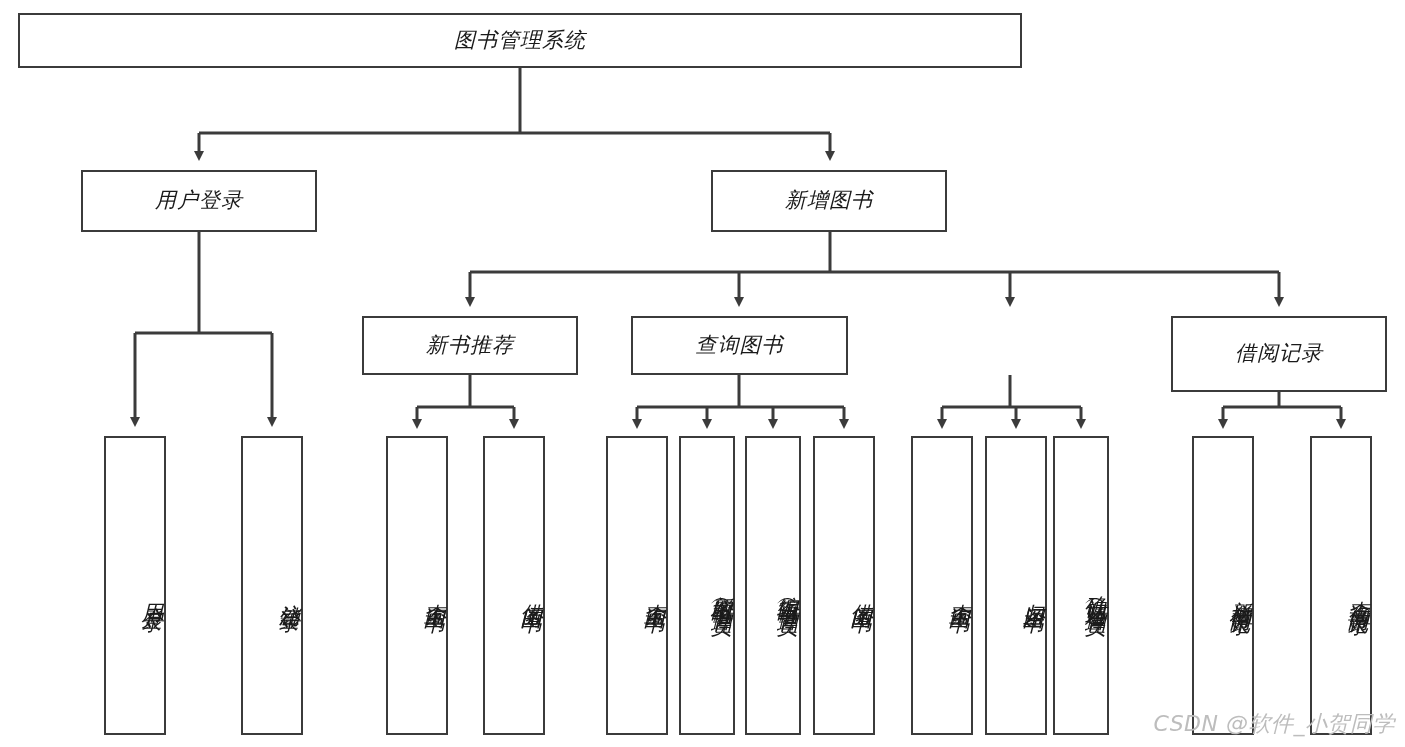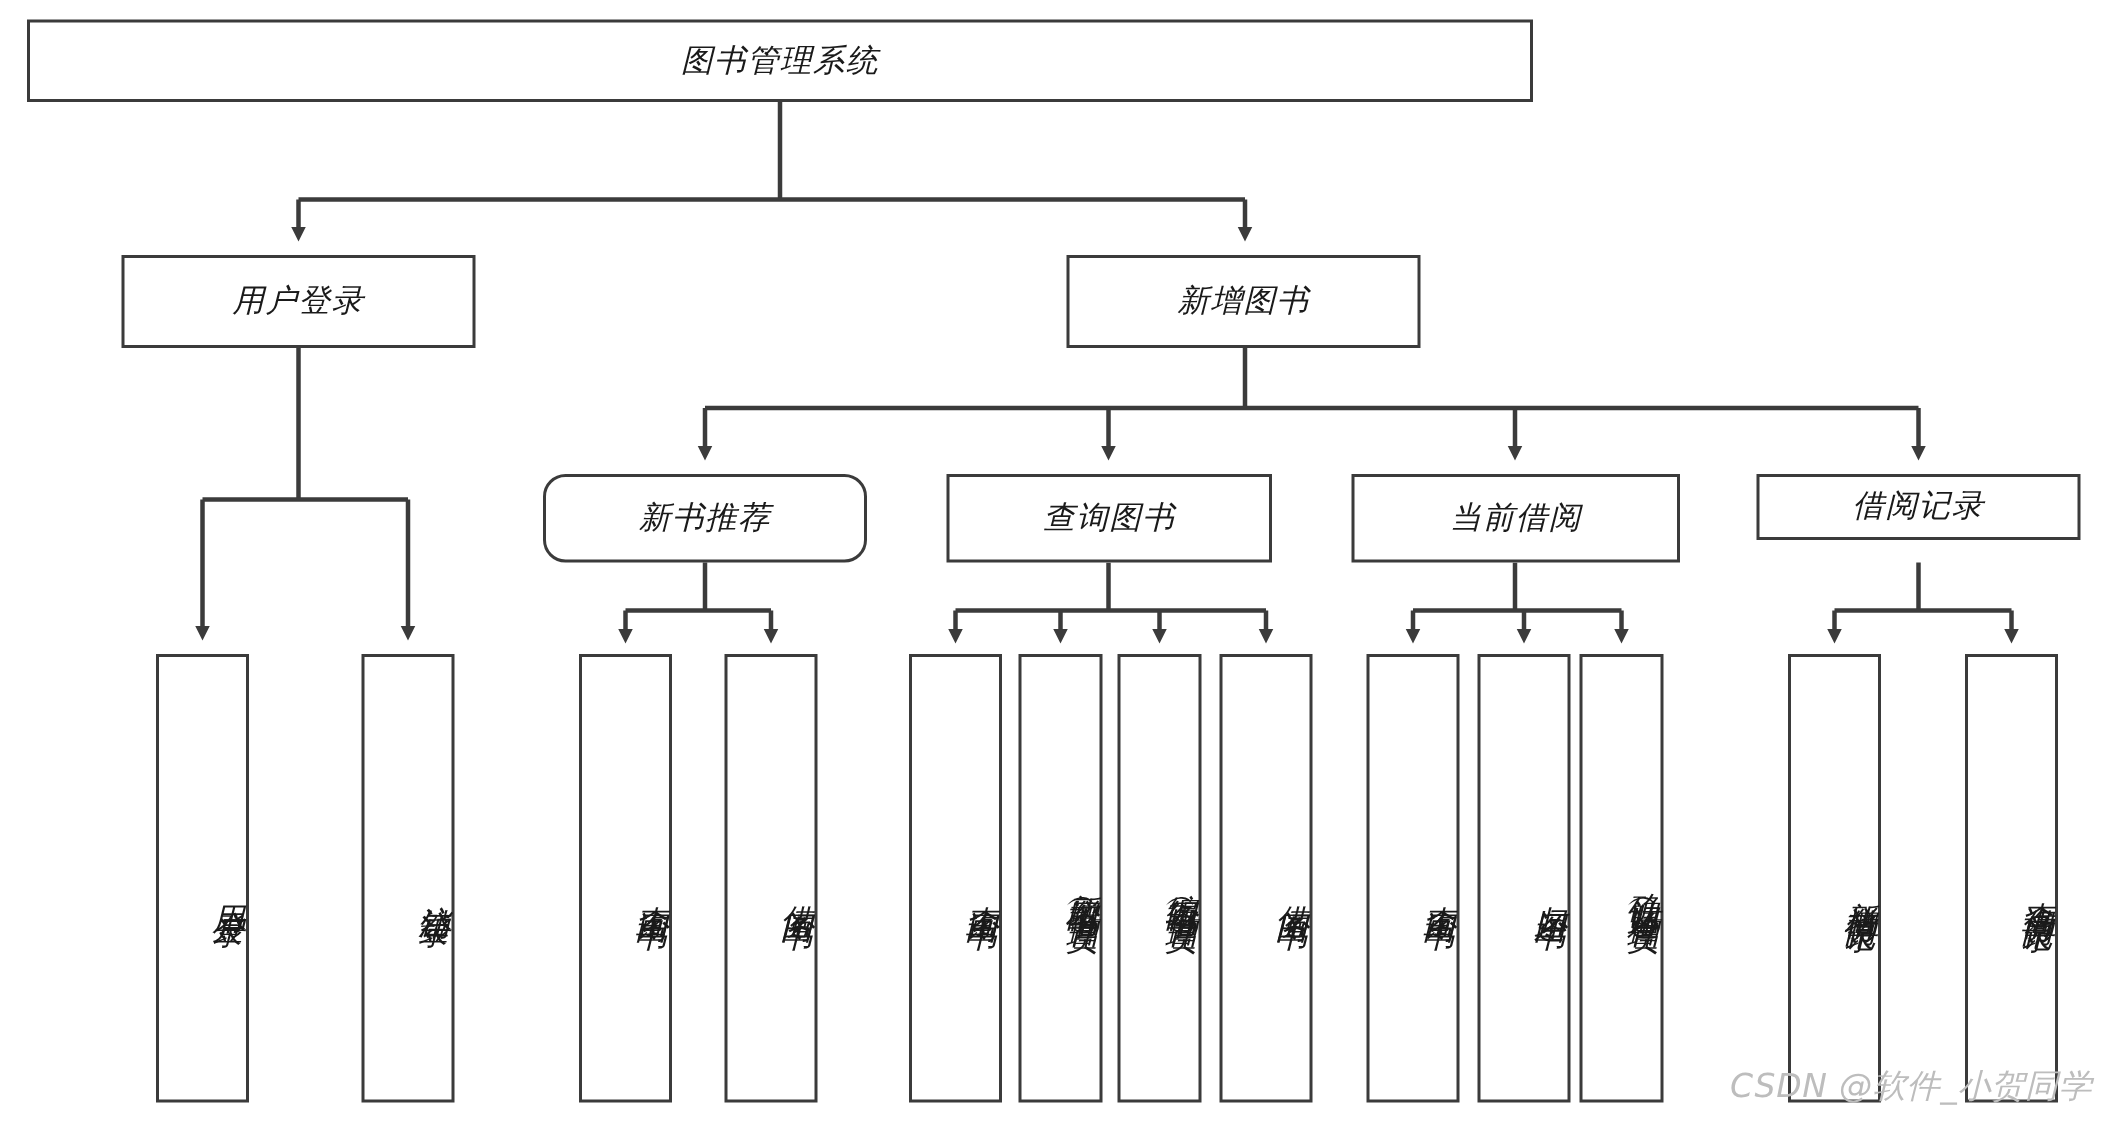--- a/index.html
+++ b/index.html
@@ -124,30 +124,27 @@
     <span class="label">图书管理系统</span>
   </div>
 
   <div class="node horiz" style="left: 81px; top: 170px; width: 236px; height: 62px; border-color: rgb(59, 59, 59); color: rgb(26, 26, 26);">
     <span class="label">用户登录</span>
   </div>
   <div class="node horiz" style="left: 711px; top: 170px; width: 236px; height: 62px; border-color: rgb(59, 59, 59); color: rgb(26, 26, 26);">
     <span class="label">新增图书</span>
   </div>
 
-  <div class="node horiz" style="left: 362px; top: 316px; width: 216px; height: 59px; border-color: rgb(59, 59, 59); color: rgb(26, 26, 26); border-radius: 15px;">
+  <div class="node horiz" style="left: 362px; top: 316px; width: 216px; height: 59px; border-color: rgb(59, 59, 59); color: rgb(26, 26, 26);">
     <span class="label">新书推荐</span>
   </div>
   <div class="node horiz" style="left: 631px; top: 316px; width: 217px; height: 59px; border-color: rgb(59, 59, 59); color: rgb(26, 26, 26);">
     <span class="label">查询图书</span>
   </div>
-  <div class="node horiz" style="left: 901px; top: 316px; width: 219px; height: 59px; border-color: rgb(59, 59, 59); color: rgb(26, 26, 26);">
-    <span class="label">当前借阅</span>
-  </div>
-  <div class="node horiz" style="left: 1171px; top: 316px; width: 216px; height: 44px; border-color: rgb(59, 59, 59); color: rgb(26, 26, 26);">
+  <div class="node horiz" style="left: 1171px; top: 316px; width: 216px; height: 76px; border-color: rgb(59, 59, 59); color: rgb(26, 26, 26);">
     <span class="label">借阅记录</span>
   </div>
 
   <div class="node vert" style="left: 104px; top: 436px; width: 62px; height: 299px; border-color: rgb(59, 59, 59); color: rgb(26, 26, 26);">
     <span class="label">用户登录</span>
   </div>
   <div class="node vert" style="left: 241px; top: 436px; width: 62px; height: 299px; border-color: rgb(59, 59, 59); color: rgb(26, 26, 26);">
     <span class="label">注销登录</span>
   </div>
   <div class="node vert" style="left: 386px; top: 436px; width: 62px; height: 299px; border-color: rgb(59, 59, 59); color: rgb(26, 26, 26);">

